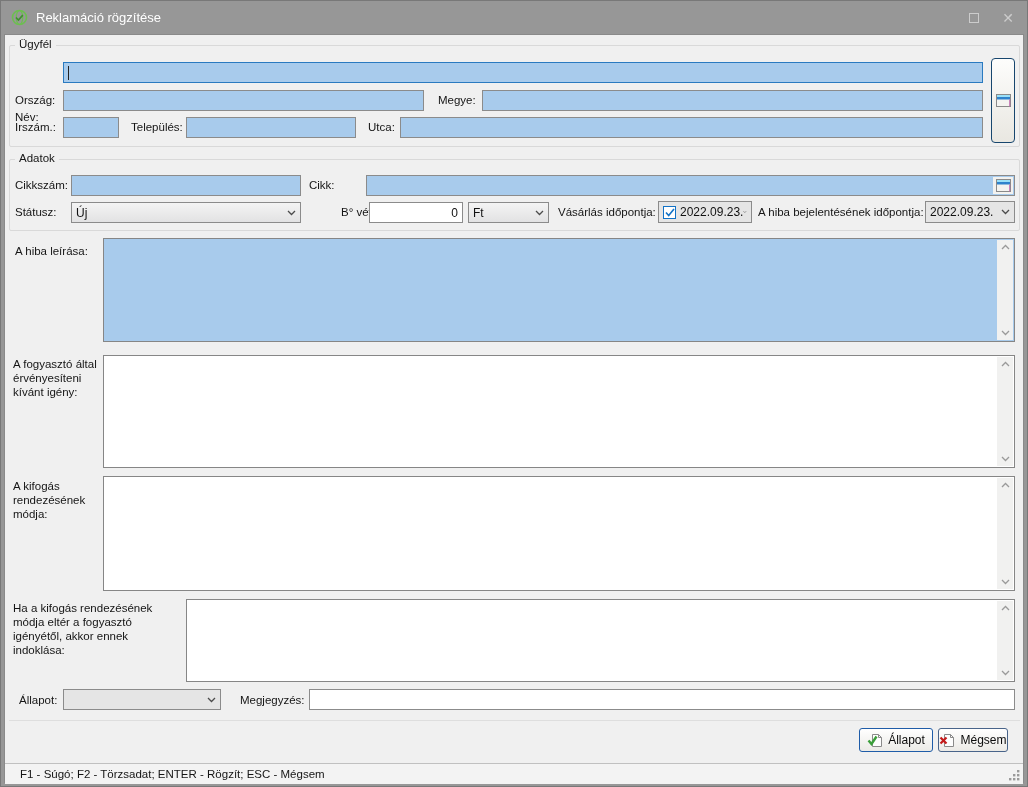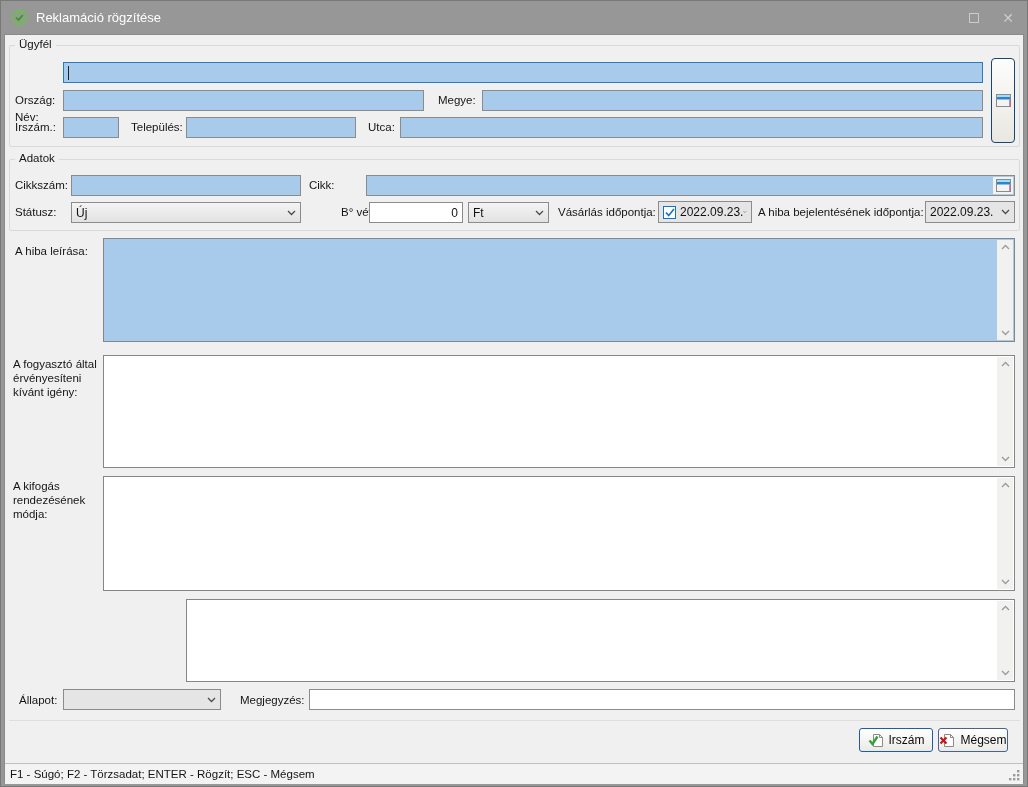--- a/index.html
+++ b/index.html
@@ -54,21 +54,21 @@
   .lookup-tall{position:absolute;left:990px;top:57px;width:24px;height:85px;border:1px solid #17466e;border-radius:4px;
        background:linear-gradient(#fdfdfc,#e9e7e1);display:flex;align-items:center;justify-content:center;}
   .lookup-small{position:absolute;right:1px;top:1px;width:20px;height:17px;background:#f3f2ef;
        display:flex;align-items:center;justify-content:center;}
   
   .checkbox{width:13px;height:13px;border:1px solid #1272c6;background:#fff;display:flex;align-items:center;justify-content:center;margin-right:4px;flex:none;}
   
   .separator{position:absolute;left:8px;top:719px;width:1011px;height:1px;background:#dedede;}
   
   .statusbar{position:absolute;left:4px;right:4px;top:762px;height:21px;background:#f3f3f3;border-top:1px solid #c0c0c0;
-       display:flex;align-items:center;font-size:11.5px;color:#151515;padding-left:5px;}
+       display:flex;align-items:center;font-size:11.5px;color:#151515;padding-left:15px;}
   .grip{position:absolute;right:2px;bottom:2px;}
 </style>
 </head>
 <body>
 
 <div class="window">
 
   <div class="titlebar">
     <span class="app-icon">
       <svg width="17" height="17" viewBox="0 0 17 17">
@@ -226,20 +226,21 @@
     <div class="sb">
       <svg width="9" height="6" viewBox="0 0 9 6">
           <path d="M1 5l3.5-3.5L8 5" fill="none" stroke="#9a9a9a" stroke-width="1.3"></path>
         </svg>
       <svg width="9" height="6" viewBox="0 0 9 6">
           <path d="M1 1l3.5 3.5L8 1" fill="none" stroke="#9a9a9a" stroke-width="1.3"></path>
         </svg>
     </div>
   </div>
 
+  <span class="lbl wrap" style="left:12px;top:600px;width:170px;">Ha a kifogás rendezésének módja eltér a fogyasztó igényétől, akkor ennek indoklása:</span>
   <div class="ta" style="left:185px;top:598px;width:829px;height:83px;">
     <div class="ta-text"></div>
     <div class="sb">
       <svg width="9" height="6" viewBox="0 0 9 6">
           <path d="M1 5l3.5-3.5L8 5" fill="none" stroke="#9a9a9a" stroke-width="1.3"></path>
         </svg>
       <svg width="9" height="6" viewBox="0 0 9 6">
           <path d="M1 1l3.5 3.5L8 1" fill="none" stroke="#9a9a9a" stroke-width="1.3"></path>
         </svg>
     </div>
@@ -259,21 +260,21 @@
   </div>
 
   <div class="separator"></div>
 
   <div class="btn default" style="left:858px;top:727px;width:74px;">
     <svg width="16" height="15" viewBox="0 0 16 15">
       <path d="M5.5 1.5h6l3 3v9h-9z" fill="#fdfdfd" stroke="#8a8a8a"></path>
       <path d="M11.5 1.5v3h3" fill="none" stroke="#8a8a8a"></path>
       <path d="M1.5 7.5l3 3.5 5-7.5" fill="none" stroke="#3a9e3a" stroke-width="2.4"></path>
     </svg>
-    <span>Irszám</span>
+    <span>Állapot</span>
   </div>
   <div class="btn normal" style="left:937px;top:727px;width:70px;">
     <svg width="16" height="15" viewBox="0 0 16 15">
       <path d="M5.5 1.5h6l3 3v9h-9z" fill="#fdfdfd" stroke="#8a8a8a"></path>
       <path d="M11.5 1.5v3h3" fill="none" stroke="#8a8a8a"></path>
       <path d="M1.5 4.5l6 6M7.5 4.5l-6 6" fill="none" stroke="#c41a1a" stroke-width="2.2"></path>
     </svg>
     <span>Mégsem</span>
   </div>
 

